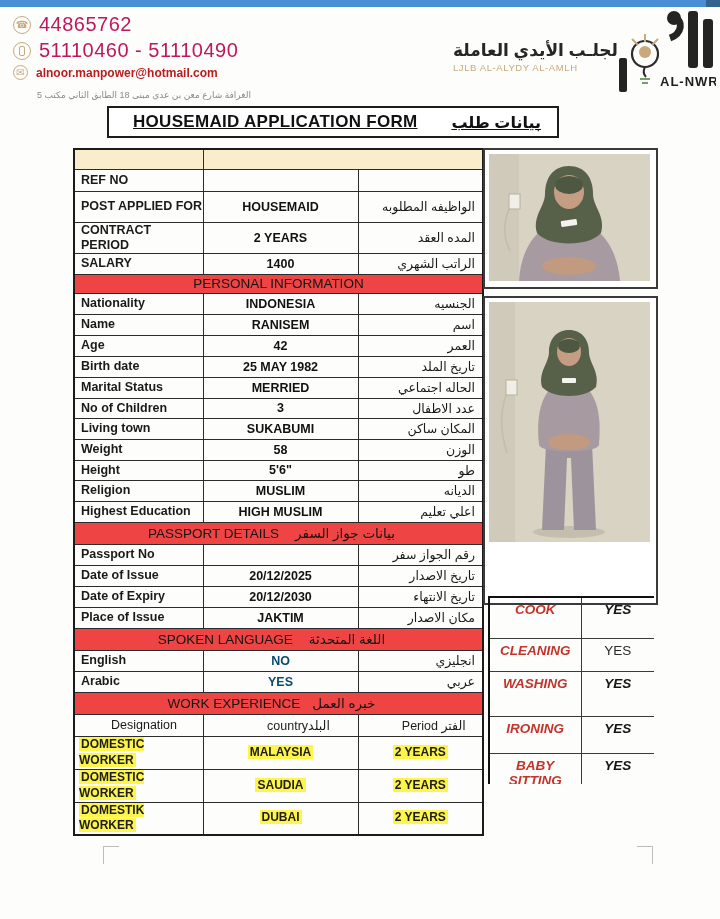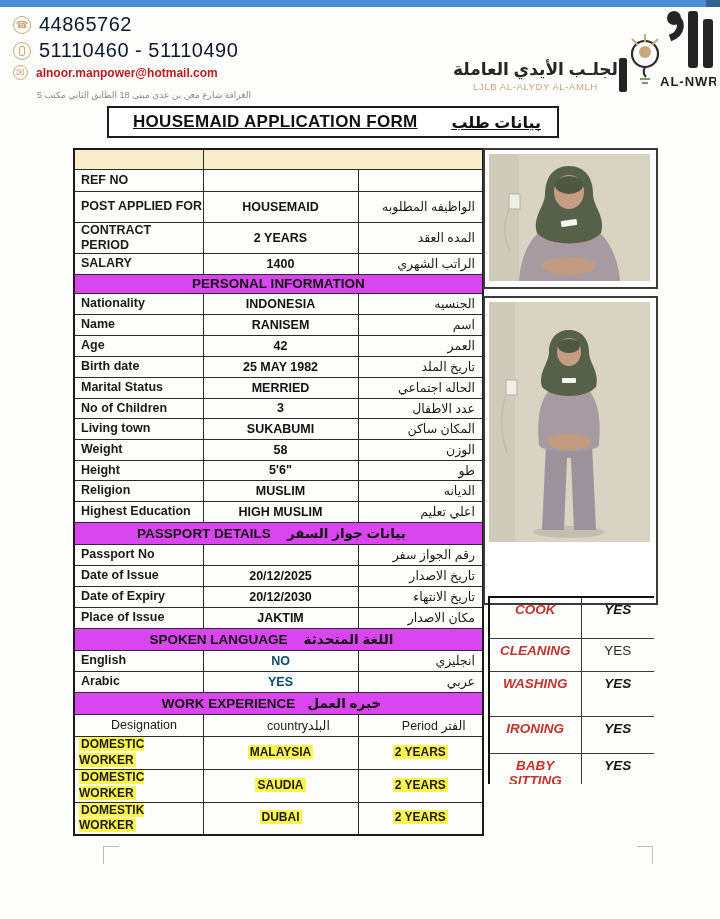--- a/index.html
+++ b/index.html
@@ -11,46 +11,46 @@
   .top-bar-end { position:absolute; right:0; top:0; width:14px; height:7px; background:#34638f; }
 
   
   .contacts { position:absolute; left:13px; top:13px; }
   .c-row { display:flex; align-items:center; gap:8px; margin-bottom:3px; }
   .c-icon { width:18px; height:18px; border:1.6px solid #c9a87c; border-radius:50%;
             display:flex; align-items:center; justify-content:center; color:#c9a87c;
             font-size:10px; flex:0 0 auto; }
   .c-icon.small { width:15px; height:15px; }
   .mob-glyph { width:6px; height:10px; border:1.3px solid #c9a87c; border-radius:2px; }
-  .c-num { font-size:20px; color:#0f172a; letter-spacing:.5px; }
+  .c-num { font-size:20px; color:#be185d; letter-spacing:.5px; }
   .c-mail { font-size:12px; color:#b91c1c;font-weight:bold; }
   .c-addr { font-size:9px; color:#8a8a8a; direction:rtl; text-align:left; margin:10px 0 0 24px; }
 
   
-  .brand { position:absolute; right:102px; top:59px; text-align:center; }
+  .brand { position:absolute; right:102px; top:40px; text-align:left; }
   .brand-ar { font-size:17px; font-weight:bold; color:#262626; }
   .brand-en { font-size:9.5px; color:#c9a87c; letter-spacing:.6px; margin-top:1px; }
   .logo { position:absolute; right:4px; top:6px; width:98px; height:92px; }
 
   
   .title-box { position:absolute; left:107px; top:106px; width:452px; height:32px;
                border:2px solid #1d1d1d; background:#fff; display:flex; align-items:center;
                justify-content:space-between; padding:0 16px 0 24px; }
   .title-en { font-size:17px; font-weight:bold; letter-spacing:.3px; text-decoration:underline; color:#111; }
   .title-ar { font-size:16px; font-weight:bold; text-decoration:underline; color:#111; }
 
   
   .main-wrap { position:absolute; left:73px; top:148px; }
   table.main { border-collapse:collapse; table-layout:fixed; width:409px; border:2px solid #1b1b1b; }
   table.main td { border:1px solid #2b2b2b; font-size:12.5px; overflow:hidden; }
   td.lbl { text-align:left; padding-left:6px; font-weight:bold; color:#1a1a1a; line-height:1.15; }
   td.val { text-align:center; font-weight:bold; color:#111; }
   td.ar  { text-align:right; padding-right:7px; font-size:12.5px; color:#1a1a1a; }
   tr.cream td { background:#f8eecb; }
-  tr.sec td { background:#d946ef; text-align:center; font-weight:bold; font-size:13.5px; color:#141414; }
+  tr.sec td { background:#ef4444; text-align:center; font-weight:normal; font-size:13.5px; color:#141414; }
   tr.sec .secar { margin-right:14px; }
   .h19{height:19px} .h20{height:20px} .h21{height:21px} .h22{height:22px}
   .h31{height:31px} .h33{height:33px}
   td.red { color:#0c4a6e; }
   tr.exphead td { font-weight:normal; font-size:12.5px;padding-left:36px; }
   tr.exphead td.per { text-align:center; padding-right:9px; }
   .hl { background:#fdf44e; padding:0 2px; font-weight:bold; font-size:12px; line-height:1.3; }
   td.expdes { text-align:left; padding-left:4px; }
   td.expval { text-align:center; }
 

